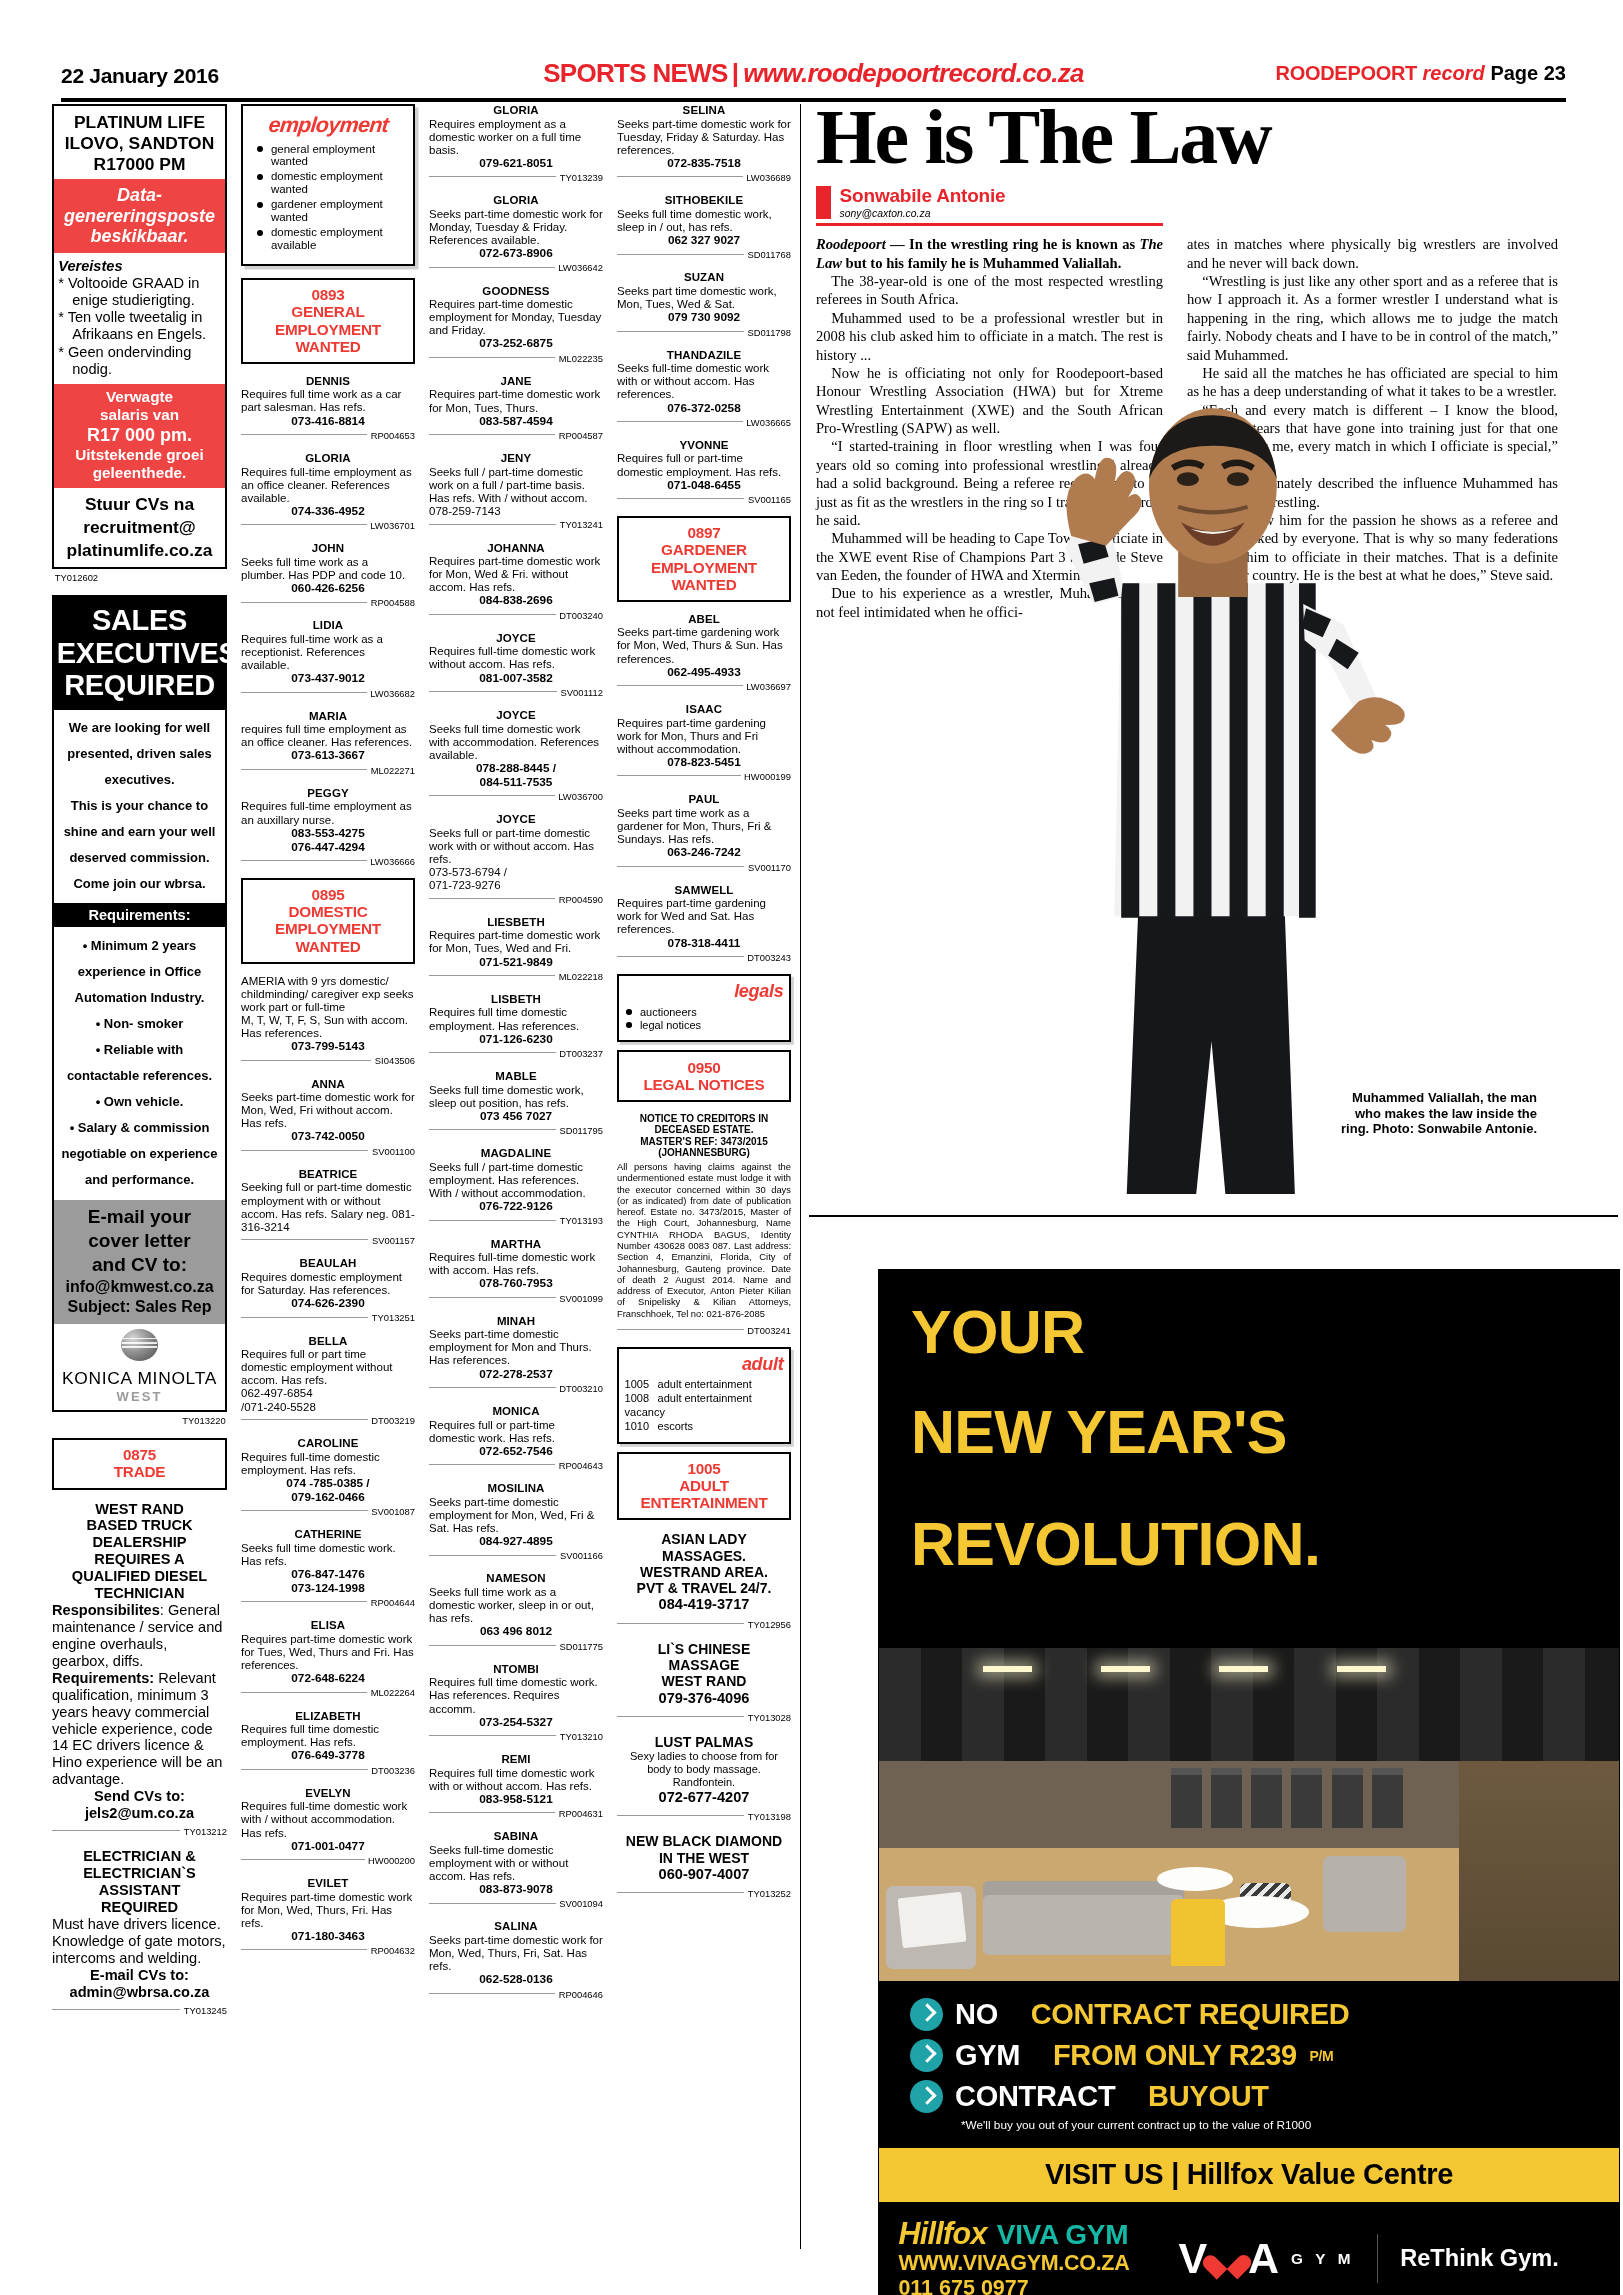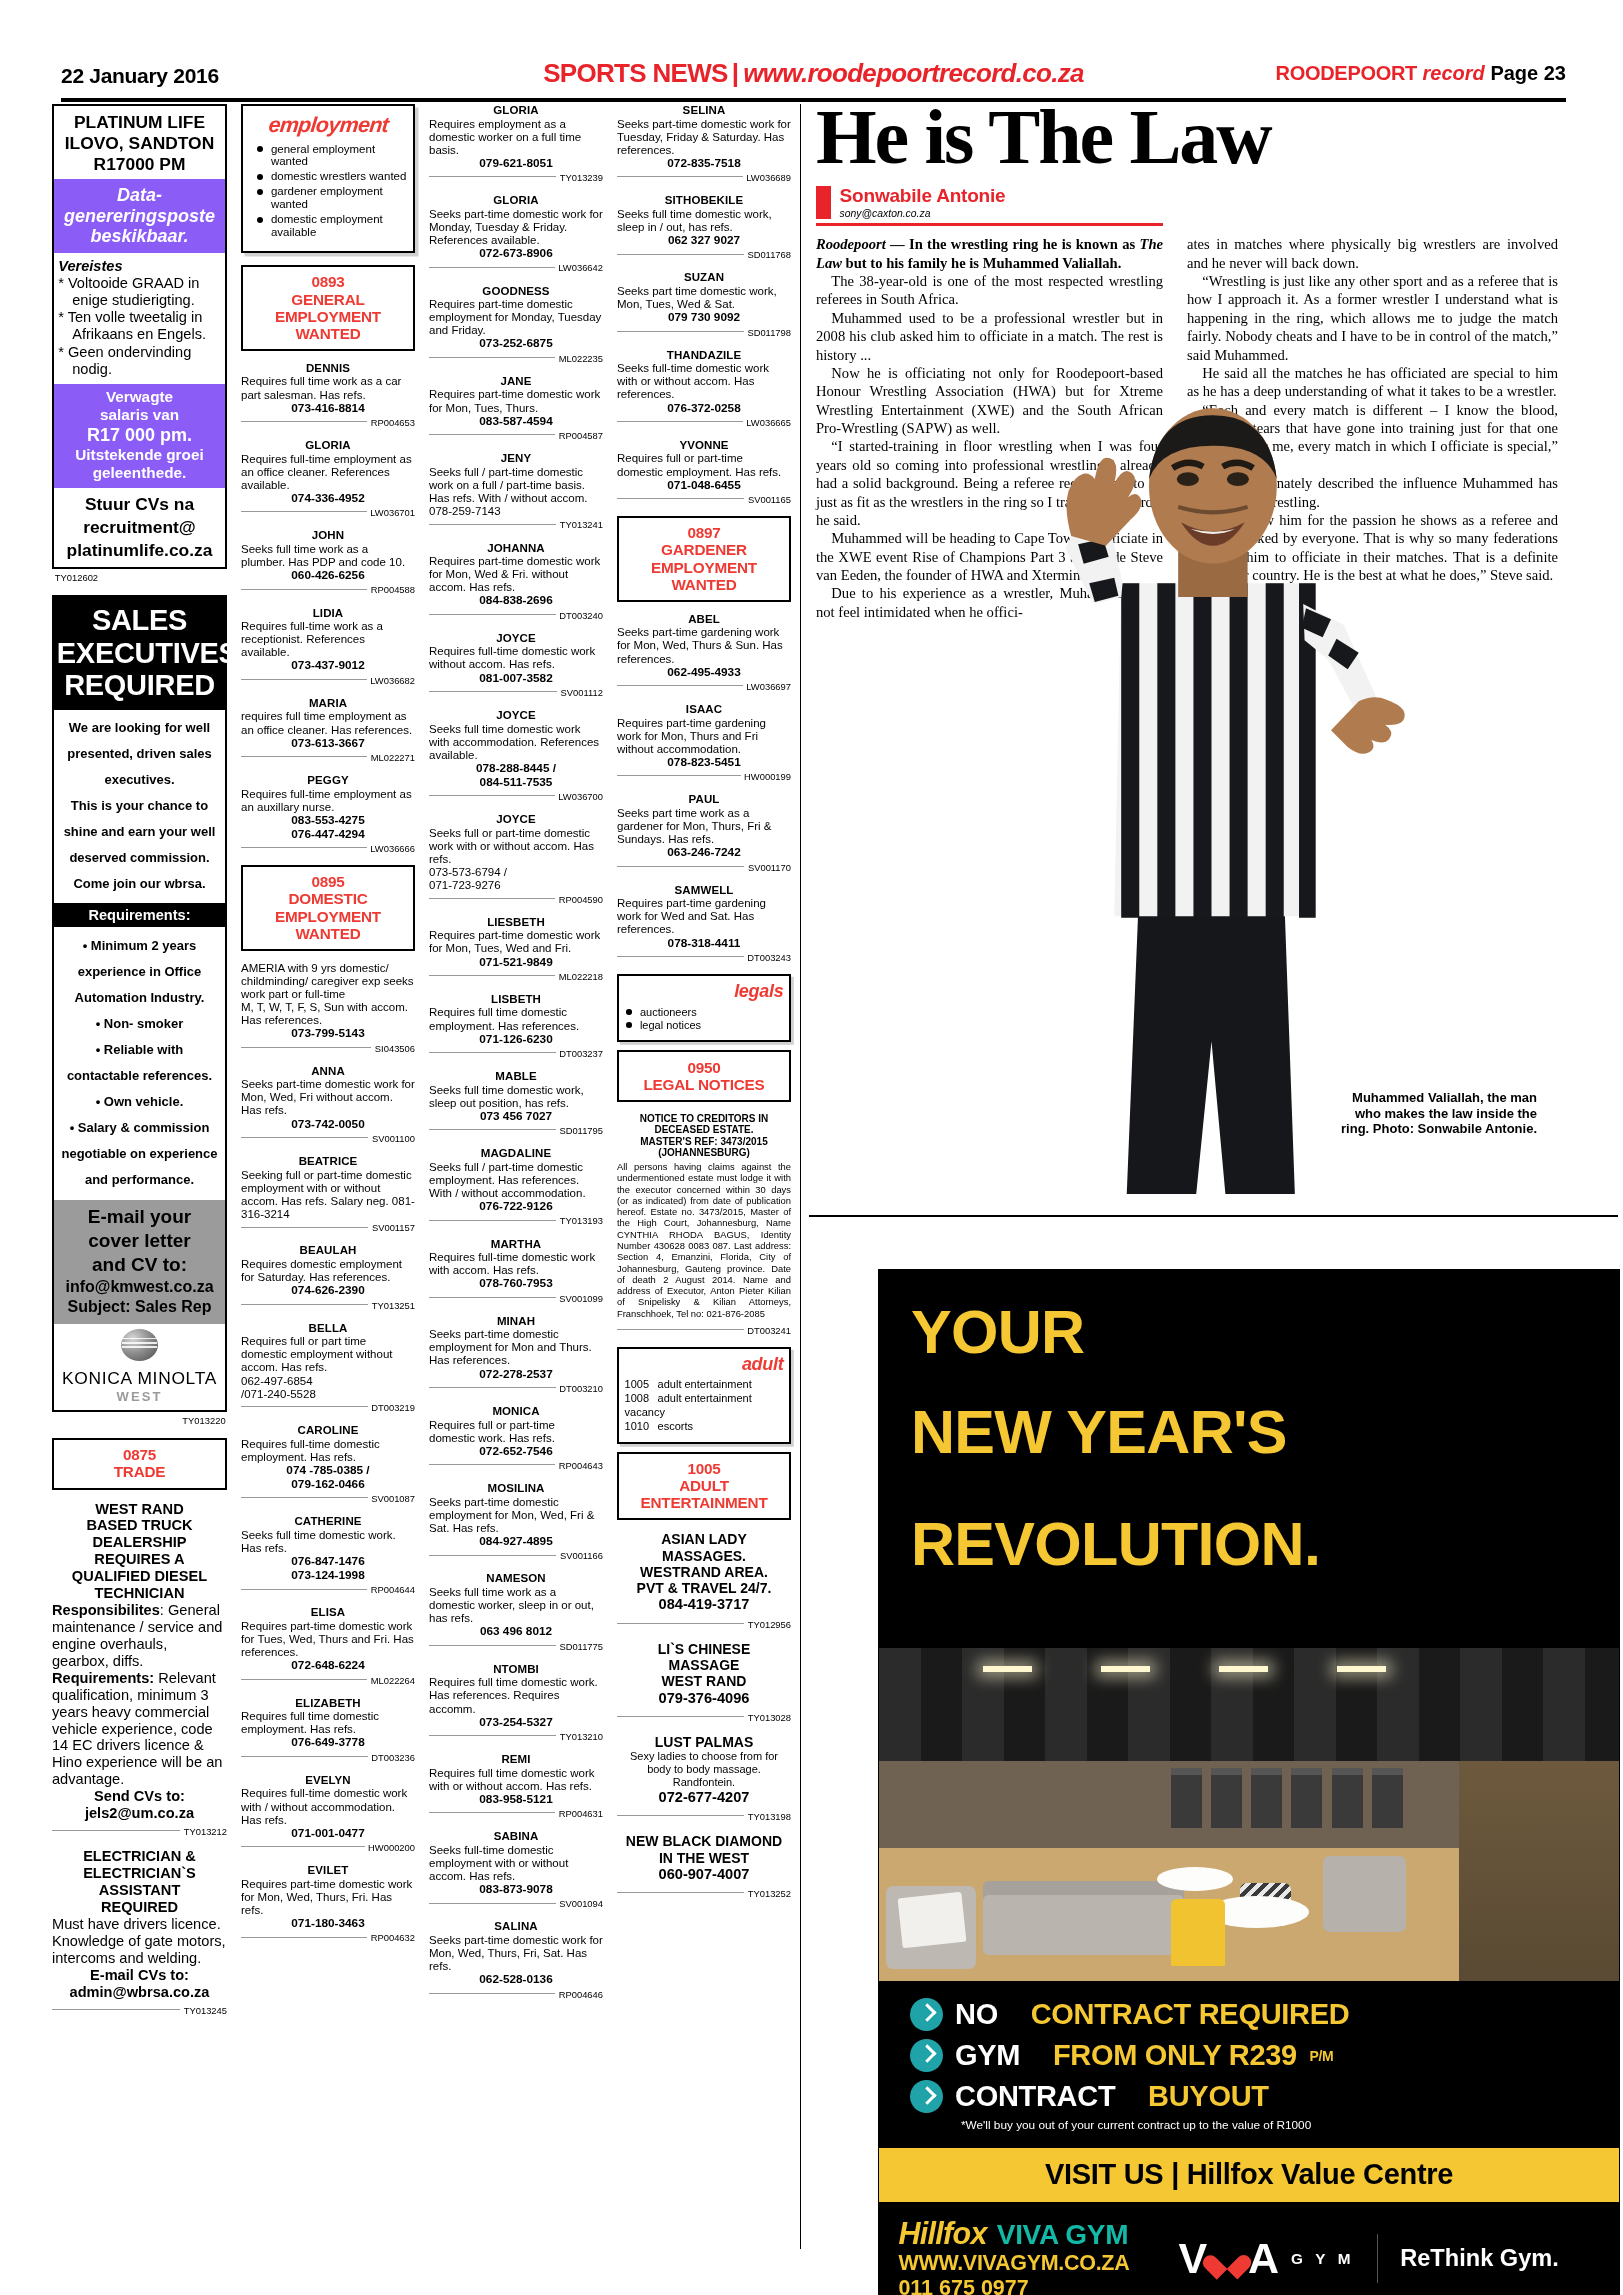--- a/index.html
+++ b/index.html
@@ -63,21 +63,21 @@
   .adultbox .ttl{text-align:right;color:#ef3a34;font-style:italic;font-weight:bold;font-size:18px;letter-spacing:-0.3px;margin-bottom:2.8px;}
   .adultbox .row{font-size:11px;line-height:1.25;}
   .adultbox .row i{font-style:normal;display:inline-block;width:33px;}
 
   .centerad{text-align:center;font-weight:bold;font-size:14px;line-height:1.16;margin:9.7px 0 4.2px;}
   .centerad .sm{font-size:11px;font-weight:normal;}
   .centerad .ph{font-size:14.6px;}
 
   
   .adbox{border:2.1px solid #000;margin-bottom:2.8px;}
-  .blk{background:#8b5cf6;color:#fff;}
+  .blk{background:#ef4444;color:#fff;}
   .pl-h{text-align:center;font-weight:bold;font-size:17.4px;line-height:1.22;padding:5.6px 2.8px 4.2px;}
   .pl-blk{text-align:center;font-weight:bold;font-style:italic;font-size:18px;line-height:1.15;padding:5.6px 2.8px 6.2px;}
   .pl-req{font-size:14.6px;line-height:1.18;padding:4.2px 4.2px 5.6px;}
   .pl-req .h{font-weight:bold;font-style:italic;}
   .pl-req .li{padding-left:14px;text-indent:-14px;}
   .pl-sal{text-align:center;font-weight:bold;font-size:15.3px;line-height:1.2;padding:4.2px 2.8px 5.6px;}
   .pl-sal .big{font-size:18px;}
   .pl-cv{text-align:center;font-weight:bold;font-size:17.4px;line-height:1.3;padding:4.9px 1.4px 5.6px;}
   .tycode{text-align:left;font-size:9.4px;margin:0.7px 0 12.5px 2.8px;}
   .tycode.r{text-align:right;margin-right:1.4px;}
@@ -315,21 +315,21 @@
       <div class="entry">
           <span class="ref"><span>TY013245</span></span>
         </div>
     </div>
 
     <div class="col c2">
       <div class="empbox">
         <div class="ttl">employment</div>
         <ul>
           <li>general employment wanted</li>
-          <li>domestic wrestlers wanted</li>
+          <li>domestic employment wanted</li>
           <li>gardener employment wanted</li>
           <li>domestic employment available</li>
         </ul>
       </div>
 
       <div class="redbox">
         <span class="n">0893</span>
         <span class="n">GENERAL</span>
         <span class="n">EMPLOYMENT</span>
         <span class="n">WANTED</span>

